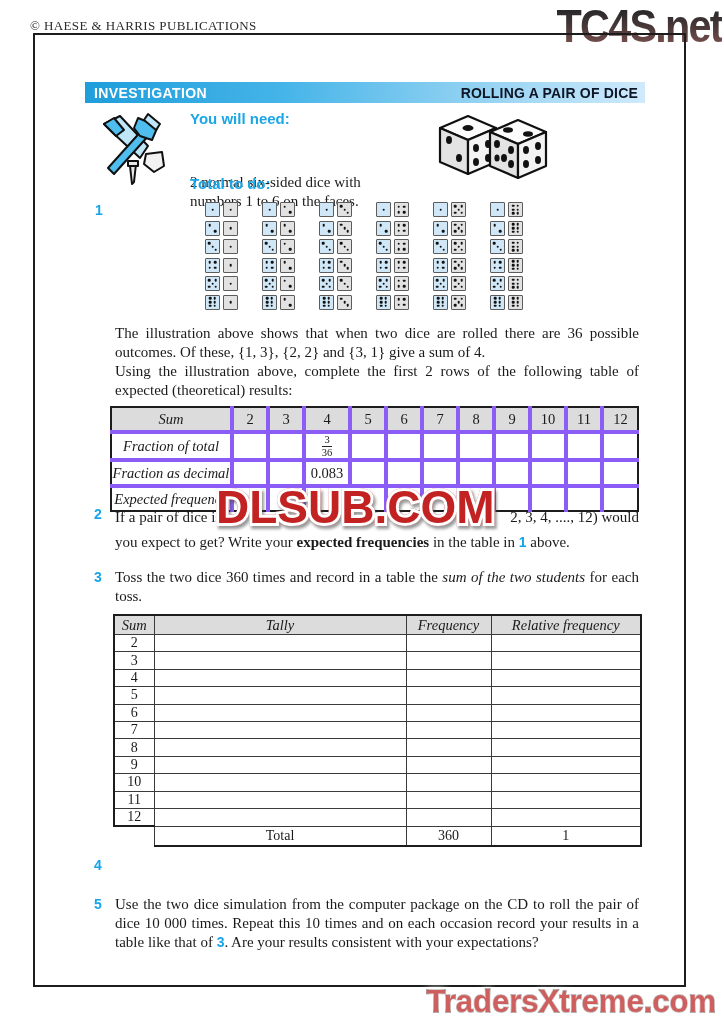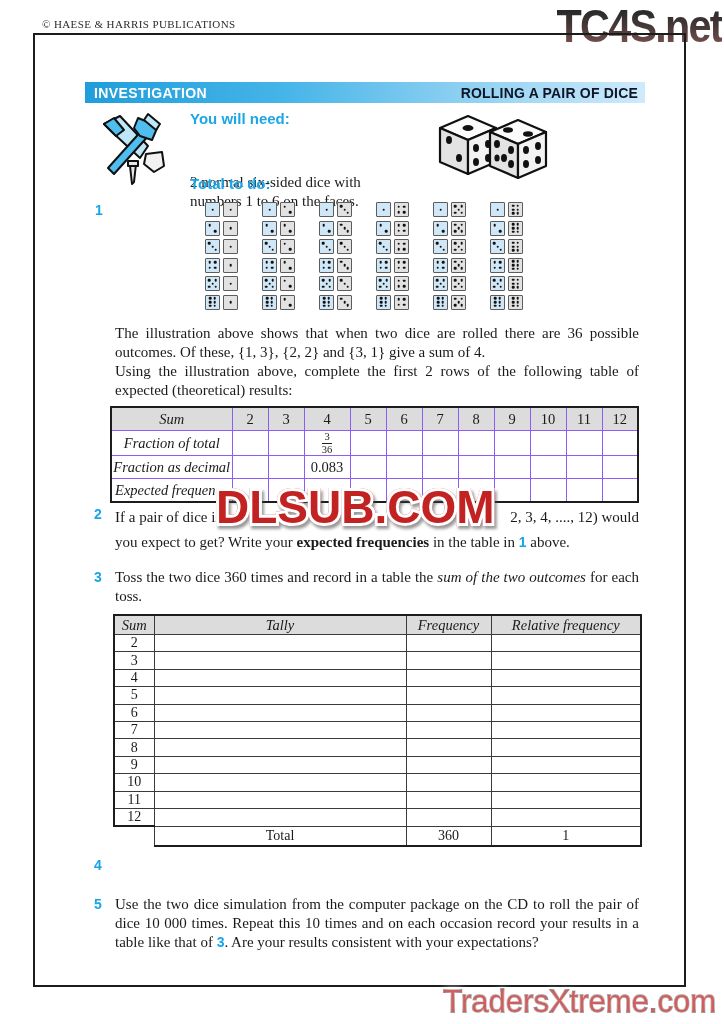--- a/index.html
+++ b/index.html
@@ -2,21 +2,21 @@
 <html><head>
 <meta charset="utf-8">
 <style>
   html,body{margin:0;padding:0;background:#fff;}
   #canvas{position:relative;width:724px;height:1024px;background:#ffffff;overflow:hidden;
           font-family:"Liberation Serif","DejaVu Serif",serif;color:#1a1a1a;}
   .sans{font-family:"Liberation Sans","DejaVu Sans",sans-serif;}
   .abs{position:absolute;}
 
   
-  #copyright{left:30px;top:18px;font-size:11px;letter-spacing:.4px;color:#2b2b2b;margin-left:12px;}
+  #copyright{left:30px;top:18px;font-size:13px;letter-spacing:.4px;color:#2b2b2b;}
   #wm-top{right:2px;top:-2px;font-size:47px;font-weight:bold;letter-spacing:-2px;
           transform:scaleX(.88);transform-origin:right top;
           background:linear-gradient(180deg,#2b2a2b 25%,#4c3a3a 55%,#8c5b57 100%);
           -webkit-background-clip:text;background-clip:text;color:transparent;}
 
   
   #page-border{left:33px;top:33px;width:649px;height:950px;border:2px solid #1c1c1c;}
 
   
   #header-bar{left:85px;top:82px;width:560px;height:21px;display:flex;align-items:center;justify-content:space-between;
@@ -38,21 +38,21 @@
   #dice-grid{left:205px;top:202px;display:grid;grid-template-columns:repeat(6,auto);column-gap:24px;row-gap:3.5px;}
   .pair{display:flex;gap:3px;}
   .die{position:relative;width:15px;height:15px;border:1px solid #5c5c5c;border-radius:1px;box-sizing:border-box;}
   .die.blue{background:#cfe7f6;}
   .die.gray{background:#e2e2e2;}
   .pip{position:absolute;width:2.6px;height:2.6px;background:#111;border-radius:50%;transform:translate(-50%,-50%);}
 
   
   table{border-collapse:collapse;table-layout:fixed;}
   #table1{left:110px;top:406px;width:527px;}
-  #table1 td{border:1px solid #8b5cf6;text-align:center;font-size:14.5px;height:22px;padding:0;}
+  #table1 td{border:4px solid #8b5cf6;text-align:center;font-size:14.5px;height:22px;padding:0;}
   #table1 tr.hdr td{background:#dcdcdc;}
   #table1 td.corner, #table2 td.hdr-cell{font-style:italic;}
   #table1 td.rowlabel{font-style:italic;}
   #table1 td.edge-t{border-top:2px solid #1c1c1c;}
   #table1 td.edge-b{border-bottom:2px solid #1c1c1c;}
   #table1 td.edge-l{border-left:2px solid #1c1c1c;}
   #table1 td.edge-r{border-right:2px solid #1c1c1c;}
   .frac{display:inline-flex;flex-direction:column;align-items:center;font-size:10.5px;line-height:1.1;vertical-align:middle;}
   .frac .fnum{border-bottom:1px solid #222;padding:0 2px;}
 
@@ -65,21 +65,21 @@
   #table2 td.edge-r{border-right:2px solid #1c1c1c;}
   #table2 td.ghost{border-left:none;border-bottom:none;border-top:1px solid #3a3a3a;}
   #table2 tr.total td{height:18px;}
 
   
   #wm-mid{left:216px;top:480px;font-size:46px;font-weight:900;letter-spacing:0px;
      -webkit-text-stroke:6px #ffffff;paint-order:stroke fill;
      background:linear-gradient(180deg,#ee5a52 0%,#d42a2a 42%,#9c1212 52%,#c33030 100%);
      -webkit-background-clip:text;background-clip:text;color:#c32222;
      filter:drop-shadow(2px 3px 1.5px rgba(70,70,70,.55));}
-  #wm-bottom{right:8px;top:984px;font-size:31px;font-weight:400;color:#cd5f5f;
+  #wm-bottom{right:8px;top:984px;font-size:31px;font-weight:700;color:#cd5f5f;
      -webkit-text-stroke:1.4px #33201f;paint-order:stroke fill;
      text-shadow:0 0 3px #fff,0 0 6px #fff,0 0 8px #fff;}
 
   .ital{font-style:italic;}
   .bold{font-weight:bold;}
   .ref{color:#16a5e8;font-weight:bold;font-family:"Liberation Sans","DejaVu Sans",sans-serif;font-size:14px;}
   .l1wrap{display:flex;justify-content:space-between;}
 </style>
 </head>
 <body>
@@ -716,21 +716,21 @@
   <div class="abs sans step-num" style="left:94px;top:506px;">2</div>
   <div class="abs step-text" style="left:115px;top:505px;line-height:25px;">
     <div class="l1wrap">
       <span>If a pair of dice is</span>
       <span>2, 3, 4, ...., 12) would</span>
     </div>
     <div><span>you expect to get? Write your </span><span class="bold">expected frequencies</span><span> in the  table in </span><span class="ref">1</span><span> above.</span></div>
   </div>
 
   <div class="abs sans step-num" style="left:94px;top:569px;">3</div>
-  <div class="abs step-text" style="left:115px;top:568px;"><span>Toss the two dice 360 times and record in a table the </span><span class="ital">sum of the two outcomes</span><span> for each toss.</span></div>
+  <div class="abs step-text" style="left:115px;top:568px;"><span>Toss the two dice 360 times and record in a table the </span><span class="ital">sum of the two students</span><span> for each toss.</span></div>
 
   <table class="abs" id="table2">
       <colgroup>
         <col style="width: 40px;">
         <col style="width: 252px;">
         <col style="width: 85px;">
         <col style="width: 150px;">
       </colgroup>
       <tbody>
         <tr class="hdr">

